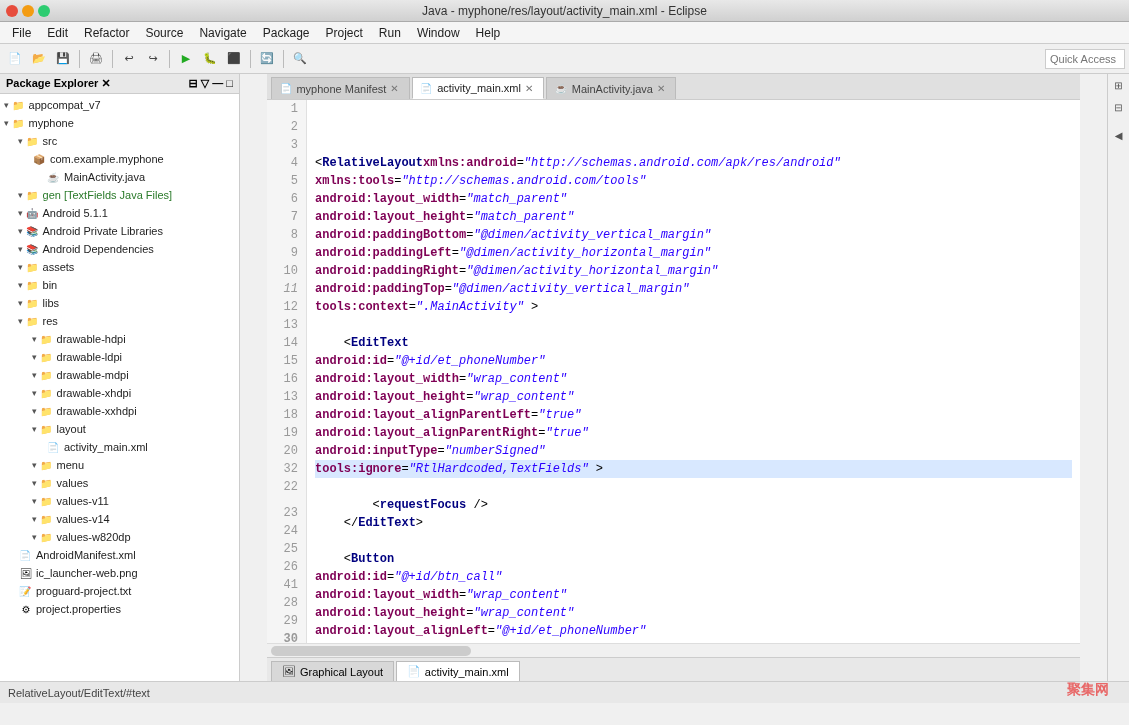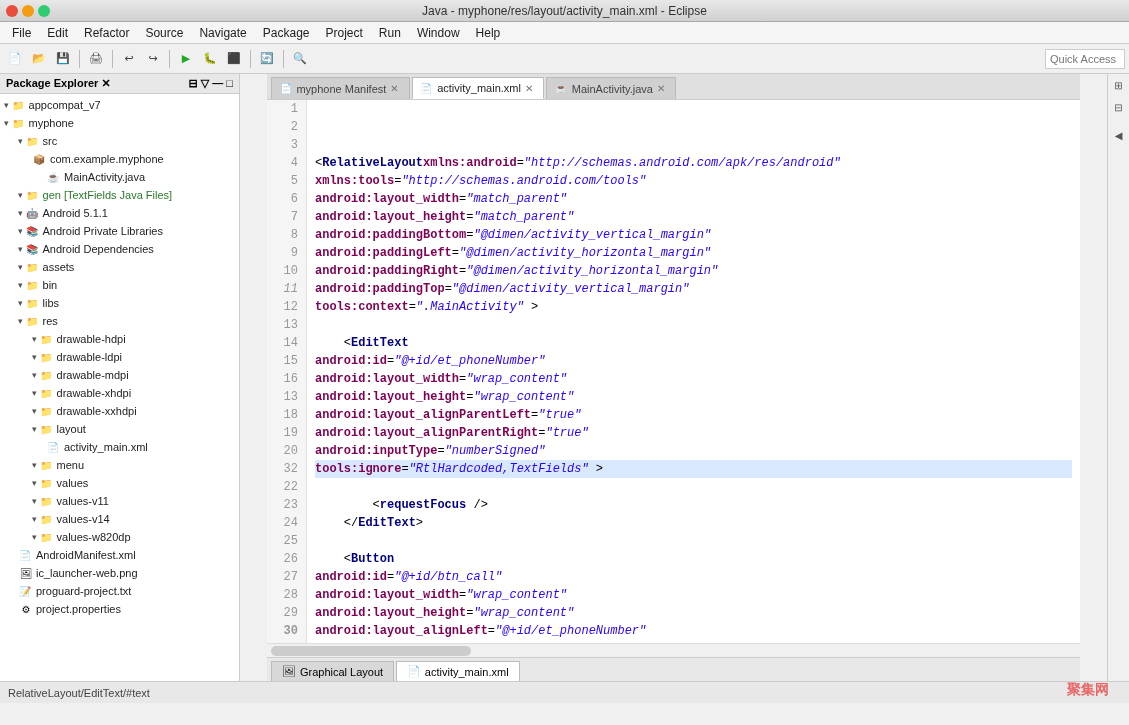--- a/index.html
+++ b/index.html
@@ -545,25 +545,25 @@
           <div style="line-height: 18px;">13</div>
           <div style="line-height: 18px;">14</div>
           <div style="line-height: 18px;">15</div>
           <div style="line-height: 18px;">16</div>
           <div style="line-height: 18px;">13</div>
           <div style="line-height: 18px;">18</div>
           <div style="line-height: 18px;">19</div>
           <div style="line-height: 18px;">20</div>
           <div style="line-height: 18px;">32</div>
           <div style="line-height: 18px;">22</div>
-          <div style="line-height: 18px;">23</div>
+          <div style="line-height: 18px; margin-top: 8px;">23</div>
           <div style="line-height: 18px;">24</div>
           <div style="line-height: 18px;">25</div>
           <div style="line-height: 18px;">26</div>
-          <div style="line-height: 18px;">27</div>
+          <div style="line-height: 18px;">41</div>
           <div style="line-height: 18px;">28</div>
           <div style="line-height: 18px;">29</div>
           <div style="line-height: 18px; font-weight: bold;">30</div>
           <div style="line-height: 18px;">31</div>
         </div>
       <div id="code-content">
         
       <div class="line">&lt;<span class="code-tag">RelativeLayout</span> <span class="code-attr">xmlns:android</span>=<span class="code-val">"http://schemas.android.com/apk/res/android"</span></div><div class="line">    <span class="code-attr">xmlns:tools</span>=<span class="code-val">"http://schemas.android.com/tools"</span></div><div class="line">    <span class="code-attr">android:layout_width</span>=<span class="code-val">"match_parent"</span></div><div class="line">    <span class="code-attr">android:layout_height</span>=<span class="code-val">"match_parent"</span></div><div class="line">    <span class="code-attr">android:paddingBottom</span>=<span class="code-val">"@dimen/activity_vertical_margin"</span></div><div class="line">    <span class="code-attr">android:paddingLeft</span>=<span class="code-val">"@dimen/activity_horizontal_margin"</span></div><div class="line">    <span class="code-attr">android:paddingRight</span>=<span class="code-val">"@dimen/activity_horizontal_margin"</span></div><div class="line">    <span class="code-attr">android:paddingTop</span>=<span class="code-val">"@dimen/activity_vertical_margin"</span></div><div class="line">    <span class="code-attr">tools:context</span>=<span class="code-val">".MainActivity"</span> &gt;</div><div class="line">&nbsp;</div><div class="line">    &lt;<span class="code-tag">EditText</span></div><div class="line">        <span class="code-attr">android:id</span>=<span class="code-val">"@+id/et_phoneNumber"</span></div><div class="line">        <span class="code-attr">android:layout_width</span>=<span class="code-val">"wrap_content"</span></div><div class="line">        <span class="code-attr">android:layout_height</span>=<span class="code-val">"wrap_content"</span></div><div class="line">        <span class="code-attr">android:layout_alignParentLeft</span>=<span class="code-val">"true"</span></div><div class="line">        <span class="code-attr">android:layout_alignParentRight</span>=<span class="code-val">"true"</span></div><div class="line">        <span class="code-attr">android:inputType</span>=<span class="code-val">"numberSigned"</span></div><div class="line highlighted">        <span class="code-attr">tools:ignore</span>=<span class="code-val">"RtlHardcoded,TextFields"</span> &gt;</div><div class="line">&nbsp;</div><div class="line">        &lt;<span class="code-tag">requestFocus</span> /&gt;</div><div class="line">    &lt;/<span class="code-tag">EditText</span>&gt;</div><div class="line">&nbsp;</div><div class="line">    &lt;<span class="code-tag">Button</span></div><div class="line">        <span class="code-attr">android:id</span>=<span class="code-val">"@+id/btn_call"</span></div><div class="line">        <span class="code-attr">android:layout_width</span>=<span class="code-val">"wrap_content"</span></div><div class="line">        <span class="code-attr">android:layout_height</span>=<span class="code-val">"wrap_content"</span></div><div class="line">        <span class="code-attr">android:layout_alignLeft</span>=<span class="code-val">"@+id/et_phoneNumber"</span></div><div class="line">        <span class="code-attr">android:layout_below</span>=<span class="code-val">"@+id/et_phoneNumber"</span></div></div>
     </div>
 

